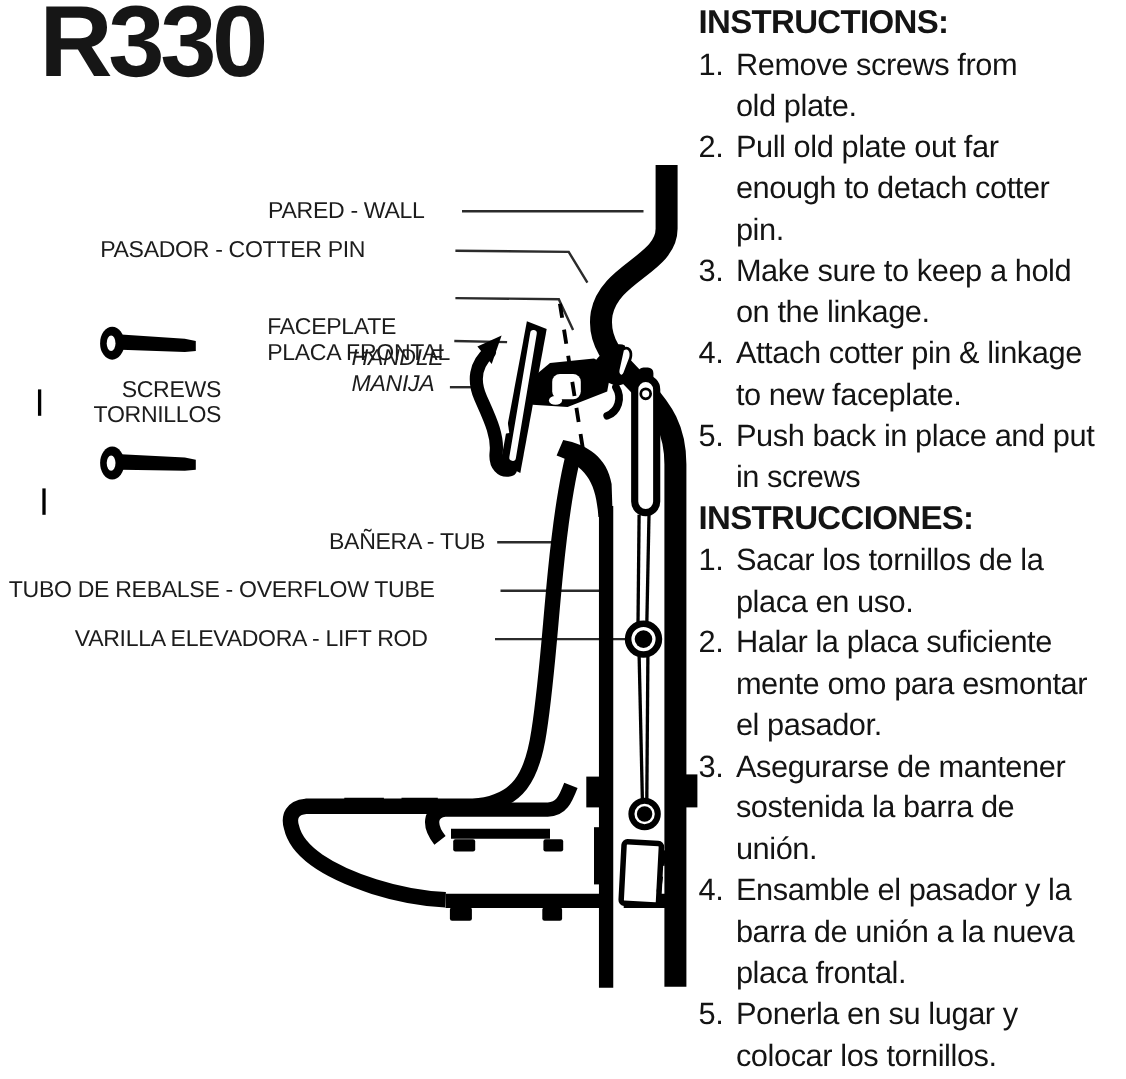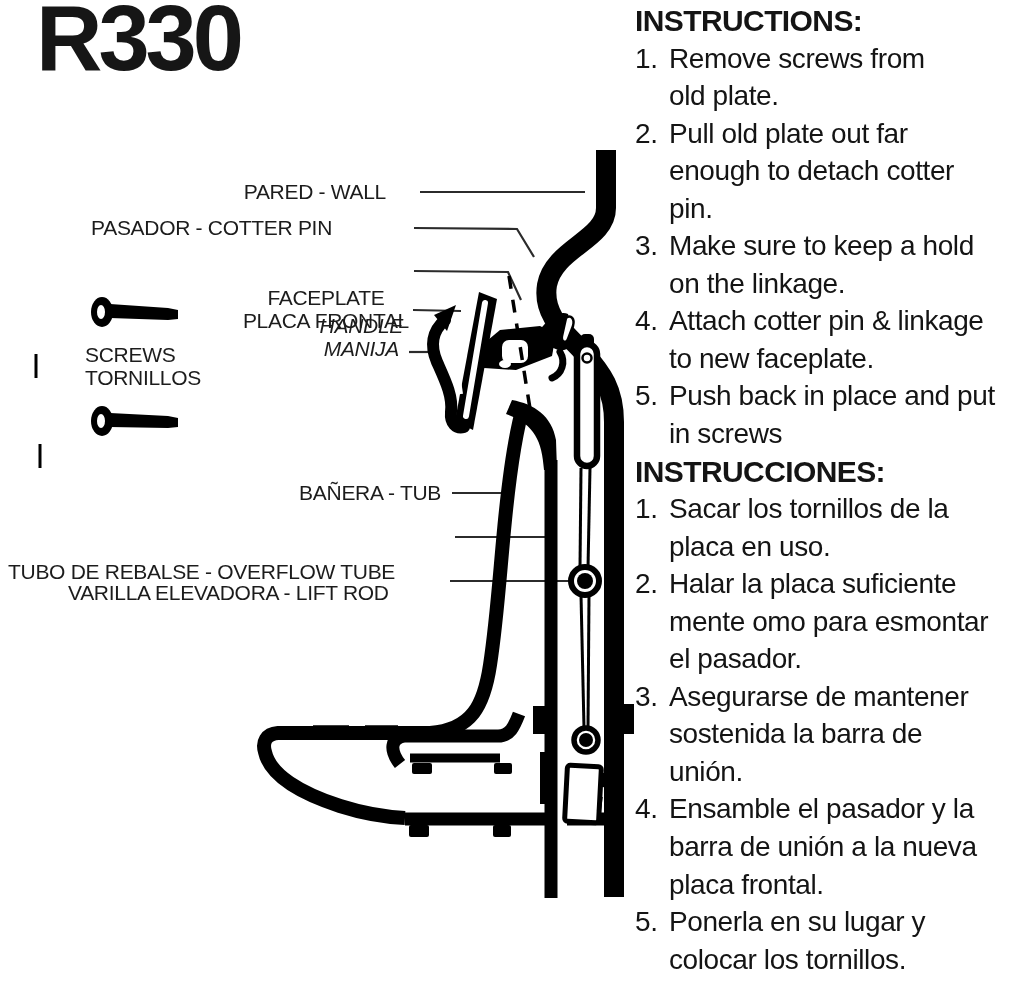--- a/index.html
+++ b/index.html
@@ -9,24 +9,24 @@
   }
   #page{position:absolute;inset:0;}
   
   #title{
     position:absolute;left:36px;top:-14px;
     font-size:92px;font-weight:700;letter-spacing:-4px;color:#161616;
   }
   
   .part-label{
     position:absolute;font-size:21px;letter-spacing:-0.3px;color:#1c1c1c;
-    white-space:pre;line-height:23px;text-align:center;
-  }
-  .part-label.left-align{text-align:left;margin-top:35px;}
-  .part-label.center{text-align:left;}
+    white-space:pre;line-height:23px;text-align:left;
+  }
+  .part-label.left-align{text-align:left;}
+  .part-label.center{text-align:right;}
   
   #diagram{position:absolute;left:0;top:0;}
   
   #instructions{
     position:absolute;left:635px;top:2px;width:392px;
     font-size:28px;line-height:37.55px;letter-spacing:-0.4px;color:#141414;
   }
   .ins-heading{font-weight:700;font-size:30px;letter-spacing:-0.6px;}
   .ins-item{display:flex;align-items:flex-start;}
   .ins-item .num{flex:0 0 34px;white-space:pre;}
@@ -135,21 +135,21 @@
   <div class="part-label" style="right:638px;top:180px;">PARED - WALL</div>
   <div class="part-label" style="right:692px;top:216px;">PASADOR - COTTER PIN</div>
   <div class="part-label" style="right:615px;top:286px;">FACEPLATE
 PLACA FRONTAL</div>
   <div class="part-label" style="right:621px;top:314px;font-style:italic;">HANDLE
 MANIJA</div>
   <div class="part-label center" style="left:85px;top:343px;width:116px;">SCREWS
 TORNILLOS</div>
   <div class="part-label" style="right:583px;top:481px;">BAÑERA - TUB</div>
   <div class="part-label left-align" style="left:8px;top:525px;">TUBO DE REBALSE - OVERFLOW TUBE</div>
-  <div class="part-label left-align" style="left:68px;top:546px;">VARILLA ELEVADORA - LIFT ROD</div>
+  <div class="part-label left-align" style="left:68px;top:569px;">VARILLA ELEVADORA - LIFT ROD</div>
 
   <div id="instructions">
     <div class="ins-heading">INSTRUCTIONS:</div>
 
     <div class="ins-item">
       <span class="num">1.</span>
       <span class="txt">Remove screws from
 old plate.</span>
     </div>
     <div class="ins-item">

